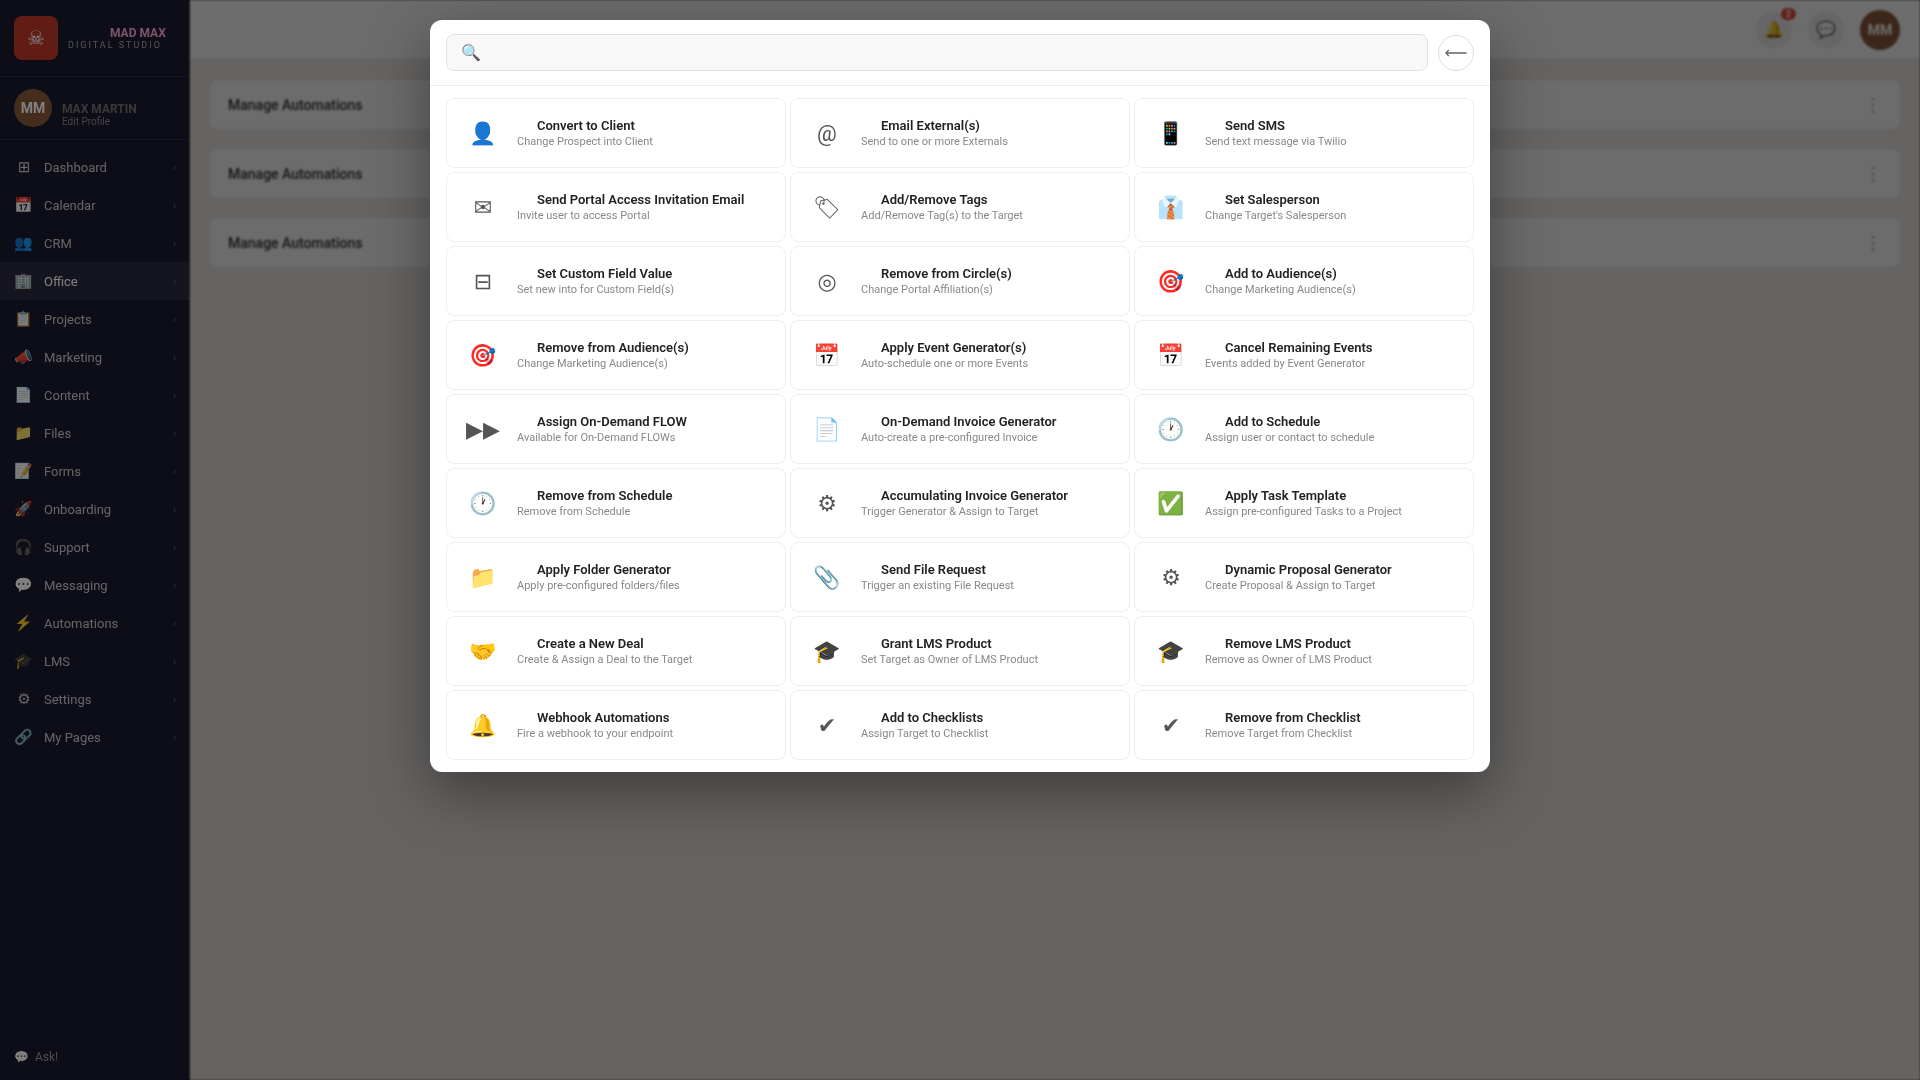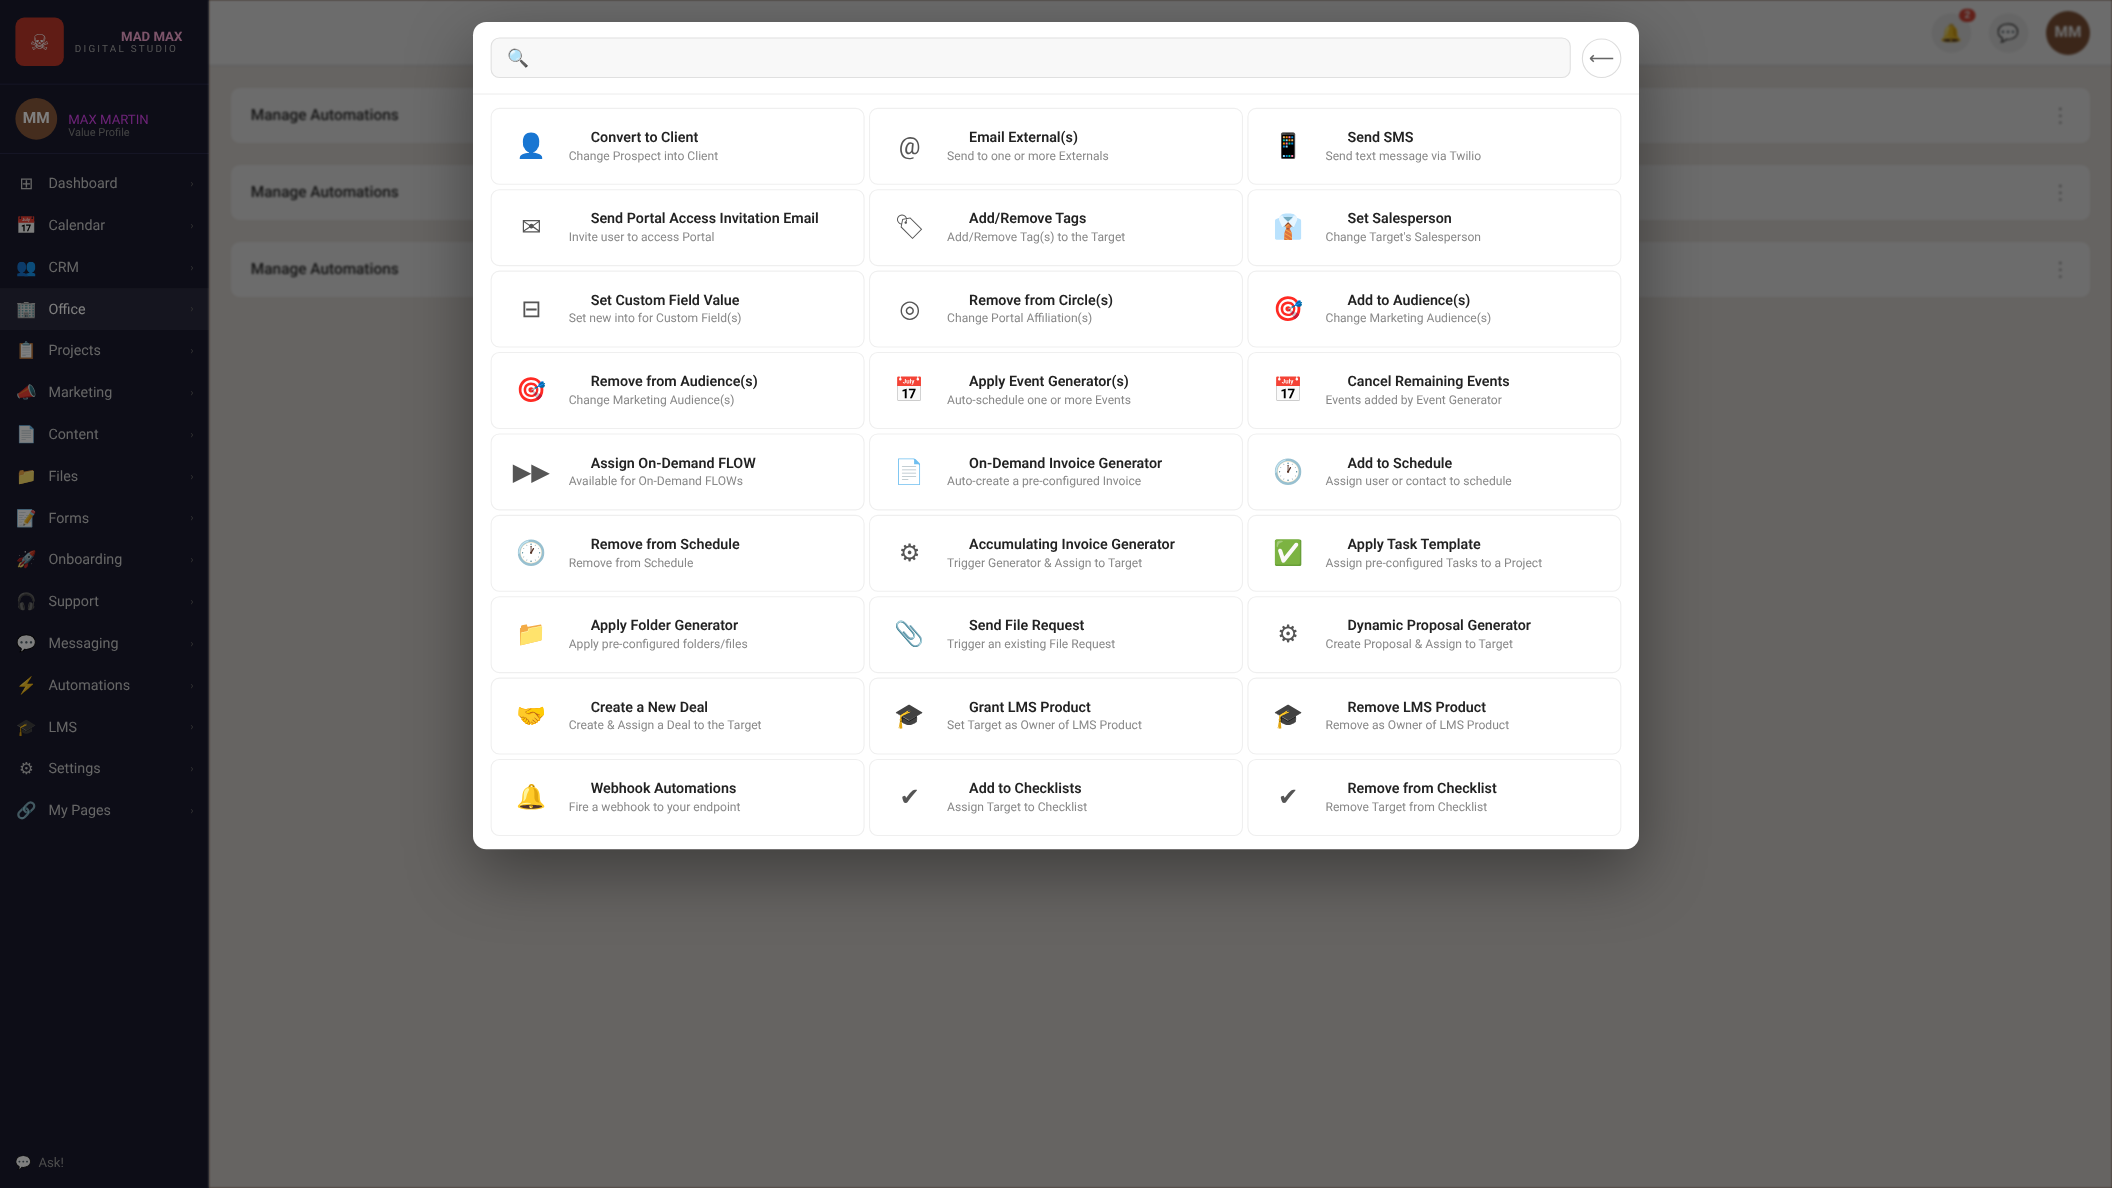--- a/index.html
+++ b/index.html
@@ -81,23 +81,23 @@
       display: flex;
       align-items: center;
       justify-content: center;
       color: white;
       font-size: 14px;
       font-weight: bold;
       flex-shrink: 0;
     }
 
     .user-info .user-name {
-      color: #d946ef;
+      color: #737373;
       font-size: 12px;
-      font-weight: 400;
+      font-weight: 700;
     }
 
     .user-info .user-edit {
       color: #888;
       font-size: 10px;
     }
 
     .nav-items {
       flex: 1;
       overflow-y: auto;
@@ -312,21 +312,21 @@
       <div>
         <div class="logo-text">MAD MAX</div>
         <div class="logo-sub">digital studio</div>
       </div>
     </div>
 
     <div class="user-section">
       <div class="user-avatar">MM</div>
       <div class="user-info">
         <div class="user-name">MAX MARTIN</div>
-        <div class="user-edit">Value Profile</div>
+        <div class="user-edit">Edit Profile</div>
       </div>
     </div>
 
     <div class="nav-items">
       <div class="nav-item">
         <span class="nav-item-icon">⊞</span>
         <span>Dashboard</span>
         <span class="nav-item-arrow">›</span>
       </div>
       <div class="nav-item">

